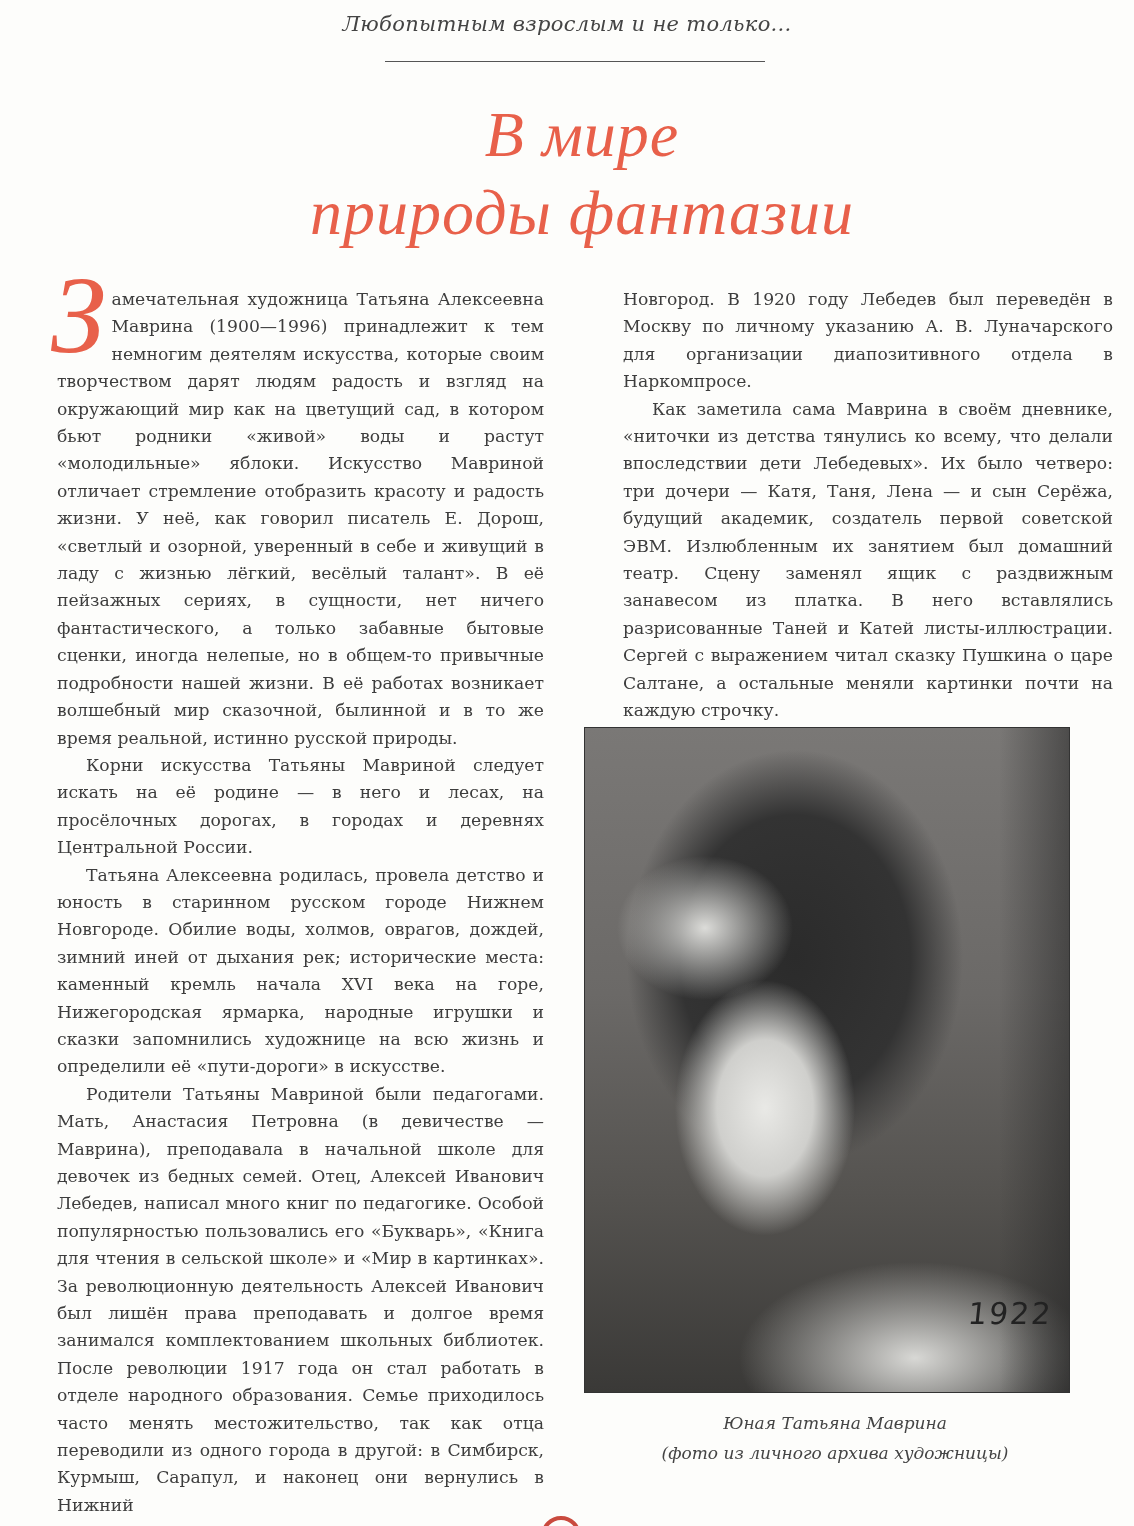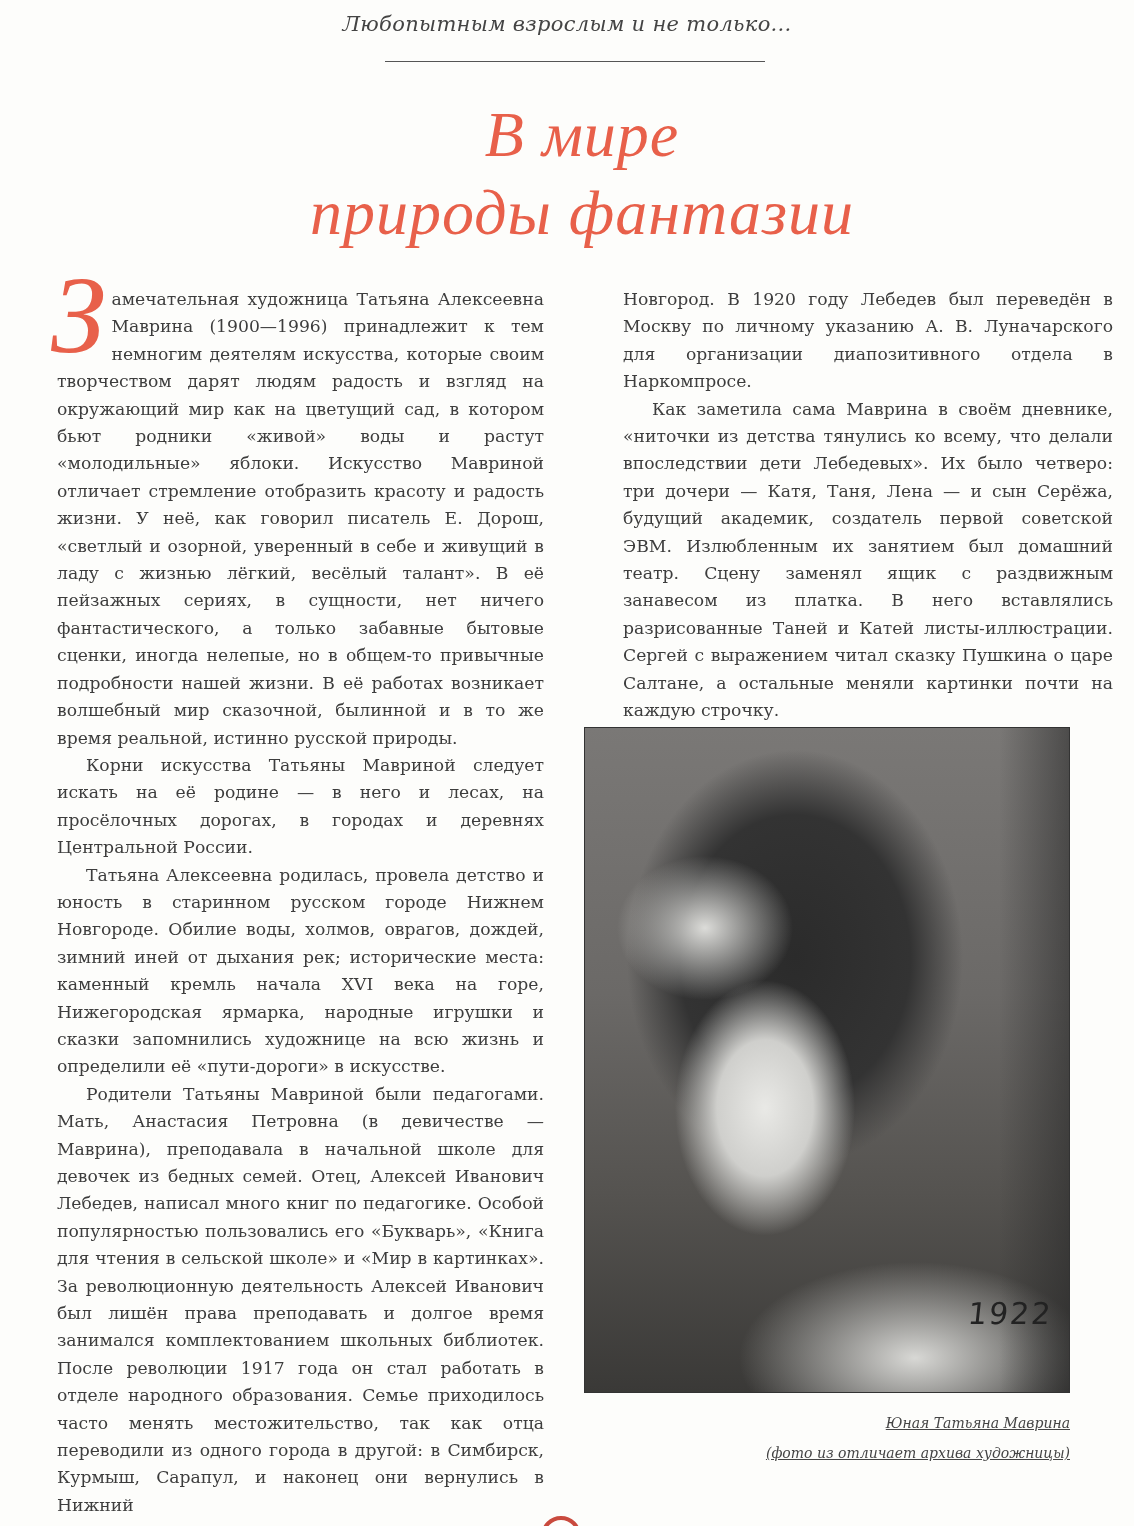--- a/index.html
+++ b/index.html
@@ -50,23 +50,23 @@
     .photo .shadow-r {
       position: absolute; right: 0; top: 0; width: 70px; height: 100%;
       background: linear-gradient(90deg, rgba(60,60,60,0), rgba(40,40,40,0.55));
     }
     .photo .date {
       position: absolute; left: 383px; top: 568px;
       font-family: "DejaVu Sans", sans-serif; font-size: 30px; color: #222;
       letter-spacing: 2px; transform: skewX(-6deg);
     }
     .caption {
-      position: absolute; left: 600px; top: 1408px; width: 470px; text-align: right;
-      font-family: "DejaVu Serif", serif; font-style: italic; font-size: 14px;
-      line-height: 30px; color: #444; text-decoration: underline;
+      position: absolute; left: 600px; top: 1408px; width: 470px; text-align: center;
+      font-family: "DejaVu Serif", serif; font-style: italic; font-size: 17px;
+      line-height: 30px; color: #444;
     }
     .caption span { display: block; }
     .page-ornament {
       position: absolute; left: 541px; top: 1516px; width: 40px; height: 40px;
       border-radius: 50%; border: 4px solid #c94a3e; box-sizing: border-box;
     }
   </style>
 </head>
 <body>
 
@@ -90,16 +90,16 @@
   <p>Как заметила сама Маврина в своём дневнике, «ниточки из детства тянулись ко всему, что делали впоследствии дети Лебедевых». Их было четверо: три дочери — Катя, Таня, Лена — и сын Серёжа, будущий академик, создатель первой советской ЭВМ. Излюбленным их занятием был домашний театр. Сцену заменял ящик с раздвижным занавесом из платка. В него вставлялись разрисованные Таней и Катей листы-иллюстрации. Сергей с выражением читал сказку Пушкина о царе Салтане, а остальные меняли картинки почти на каждую строчку.</p>
 </div>
 
 <div class="photo">
   <div class="shadow-r"></div>
   <div class="date">1922</div>
 </div>
 
 <div class="caption">
   <span>Юная Татьяна Маврина</span>
-  <span>(фото из отличает  архива художницы)</span>
+  <span>(фото из личного  архива художницы)</span>
 </div>
 
 <div class="page-ornament"></div>
 
 </body></html>

